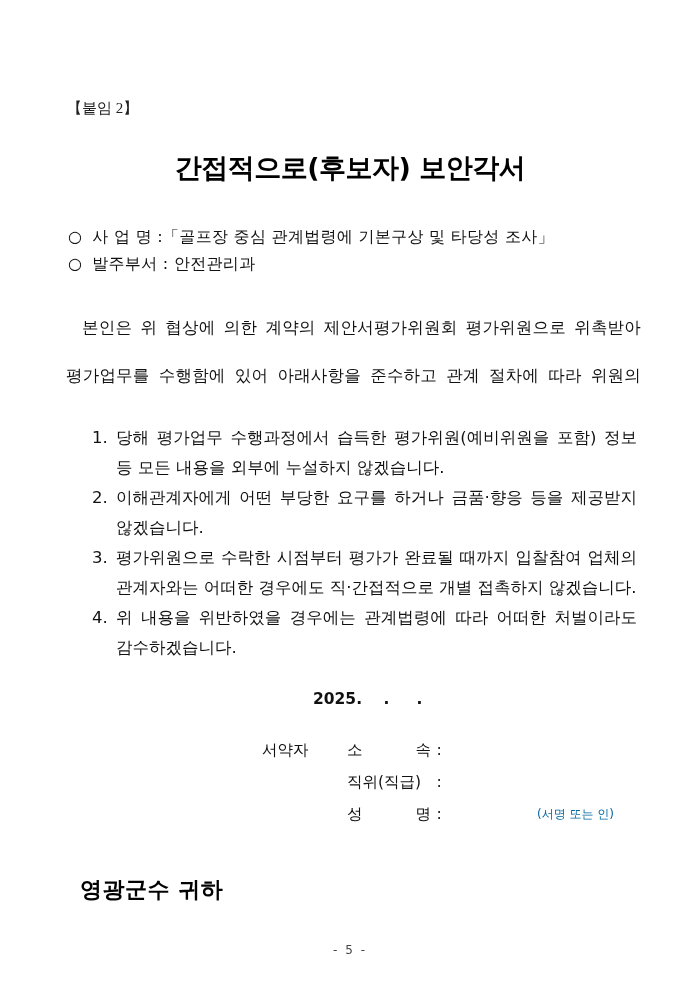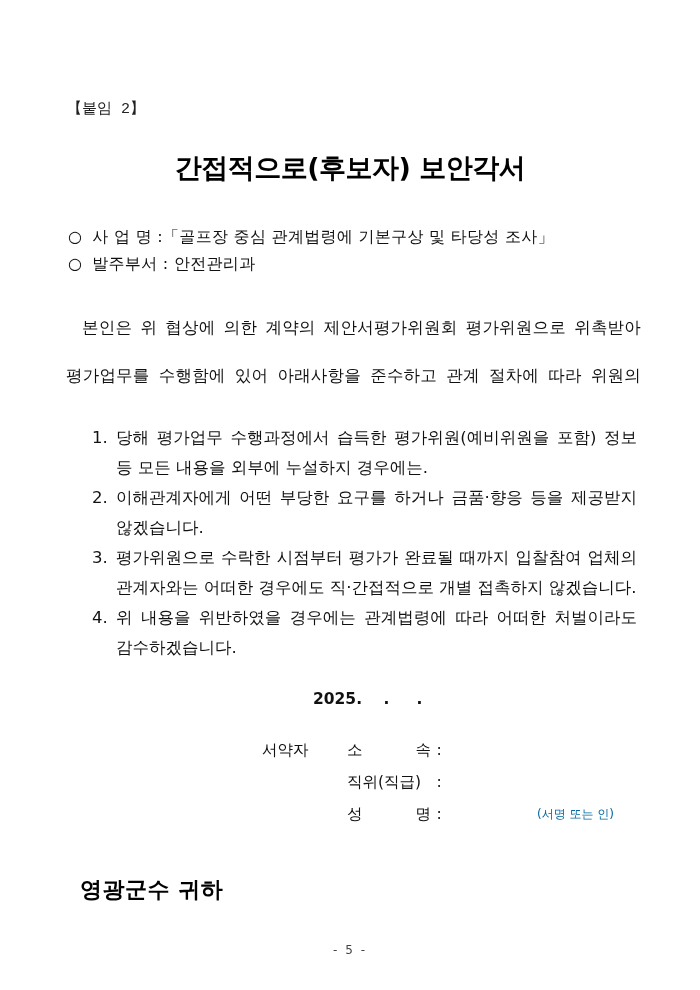--- a/index.html
+++ b/index.html
@@ -4,21 +4,21 @@
   <style>
     html, body { margin: 0; padding: 0; background: #ffffff; }
     body {
       width: 700px; height: 990px; position: relative; overflow: hidden;
       font-family: "DejaVu Sans", "Liberation Sans", sans-serif;
       color: #111111;
     }
     .abs { position: absolute; white-space: nowrap; }
     .attach {
       left: 67px; top: 99px; font-size: 15px;
-      font-family: Liberation Mono, monospace; color: #222;
+      font-family: Liberation Serif, serif; color: #222;
     }
     .title {
       left: 0; width: 700px; text-align: center; top: 150px;
       font-size: 27px; font-weight: bold; letter-spacing: -0.5px; color: #000;
     }
     .info { left: 68px; font-size: 16px; letter-spacing: 0.3px; }
     .info .circle { margin-right: 10px; }
     .para {
       left: 66px; width: 575px; font-size: 16.5px; line-height: 32px;
       text-align: justify; white-space: normal; letter-spacing: 0.2px;
@@ -64,21 +64,21 @@
     <span class="line" style="padding-left:16px;">본인은 위 협상에 의한 계약의 제안서평가위원회 평가위원으로 위촉받아</span>
     <span class="line">평가업무를 수행함에 있어 아래사항을 준수하고 관계 절차에 따라 위원의</span>
   </div>
 
   <div class="abs list" style="top:423px;">
     <div class="item">
       <div class="row">
         <span class="num">1.</span>
         <span class="body">당해 평가업무 수행과정에서 습득한 평가위원(예비위원을 포함) 정보</span>
       </div>
-      <span class="cont">등 모든 내용을 외부에 누설하지 경우에는.</span>
+      <span class="cont">등 모든 내용을 외부에 누설하지 않겠습니다.</span>
     </div>
     <div class="item">
       <div class="row">
         <span class="num">2.</span>
         <span class="body">이해관계자에게 어떤 부당한 요구를 하거나 금품·향응 등을 제공받지</span>
       </div>
       <span class="cont">않겠습니다.</span>
     </div>
     <div class="item">
       <div class="row">

